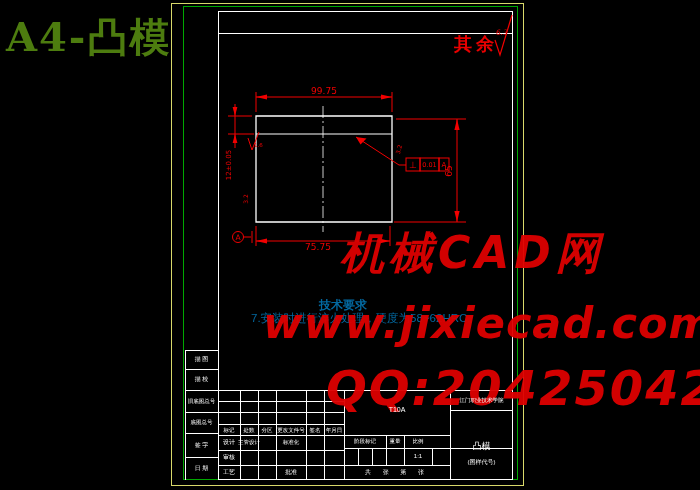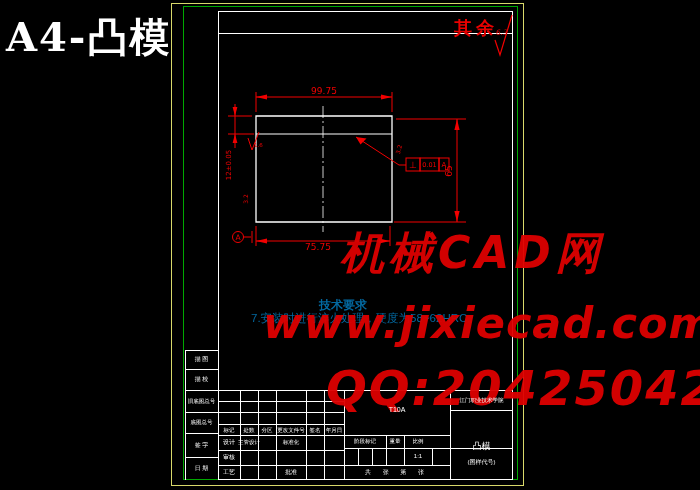--- a/index.html
+++ b/index.html
@@ -1,22 +1,22 @@
 <!DOCTYPE html>
 <html><head>
 <meta charset="utf-8">
 <style>
   html,body{margin:0;padding:0;background:#000;}
   #stage{position:relative;width:700px;height:490px;background:#000;overflow:hidden;
          font-family:"Liberation Sans","DejaVu Sans",sans-serif;}
   .abs{position:absolute;}
   .frame{position:absolute;box-sizing:border-box;}
-  #sheet-title{left:6px;top:10px;font-size:40px;font-weight:bold;color:#ffffff;letter-spacing:2px;
+  #sheet-title{left:6px;top:10px;font-size:40px;font-weight:bold;color:#4d7c0f;letter-spacing:2px;
                font-family:"DejaVu Serif","Liberation Serif",serif;text-align:right;}
-  #qiyu{left:454px;top:16px;font-size:18px;font-weight:bold;color:#e80000;letter-spacing:4px;}
+  #qiyu{left:454px;top:32px;font-size:18px;font-weight:bold;color:#e80000;letter-spacing:4px;}
   .tb{color:#fff;position:absolute;text-align:center;white-space:nowrap;}
   .t55{font-size:5.5px;line-height:6px;}
   .t6{font-size:6px;line-height:7px;}
   .t7{font-size:7px;line-height:8px;}
   .t9{font-size:9px;line-height:10px;}
   .wm{position:absolute;color:#de0000;font-weight:bold;font-style:italic;white-space:nowrap;
       font-family:"DejaVu Sans","Liberation Sans",sans-serif;opacity:0.95;text-align:center;}
   #wm1{left:340px;top:224px;font-size:44px;letter-spacing:5px;}
   #wm2{left:263px;top:298px;font-size:43px;letter-spacing:1px;}
   #wm3{left:326px;top:360px;font-size:48px;letter-spacing:2px;}

